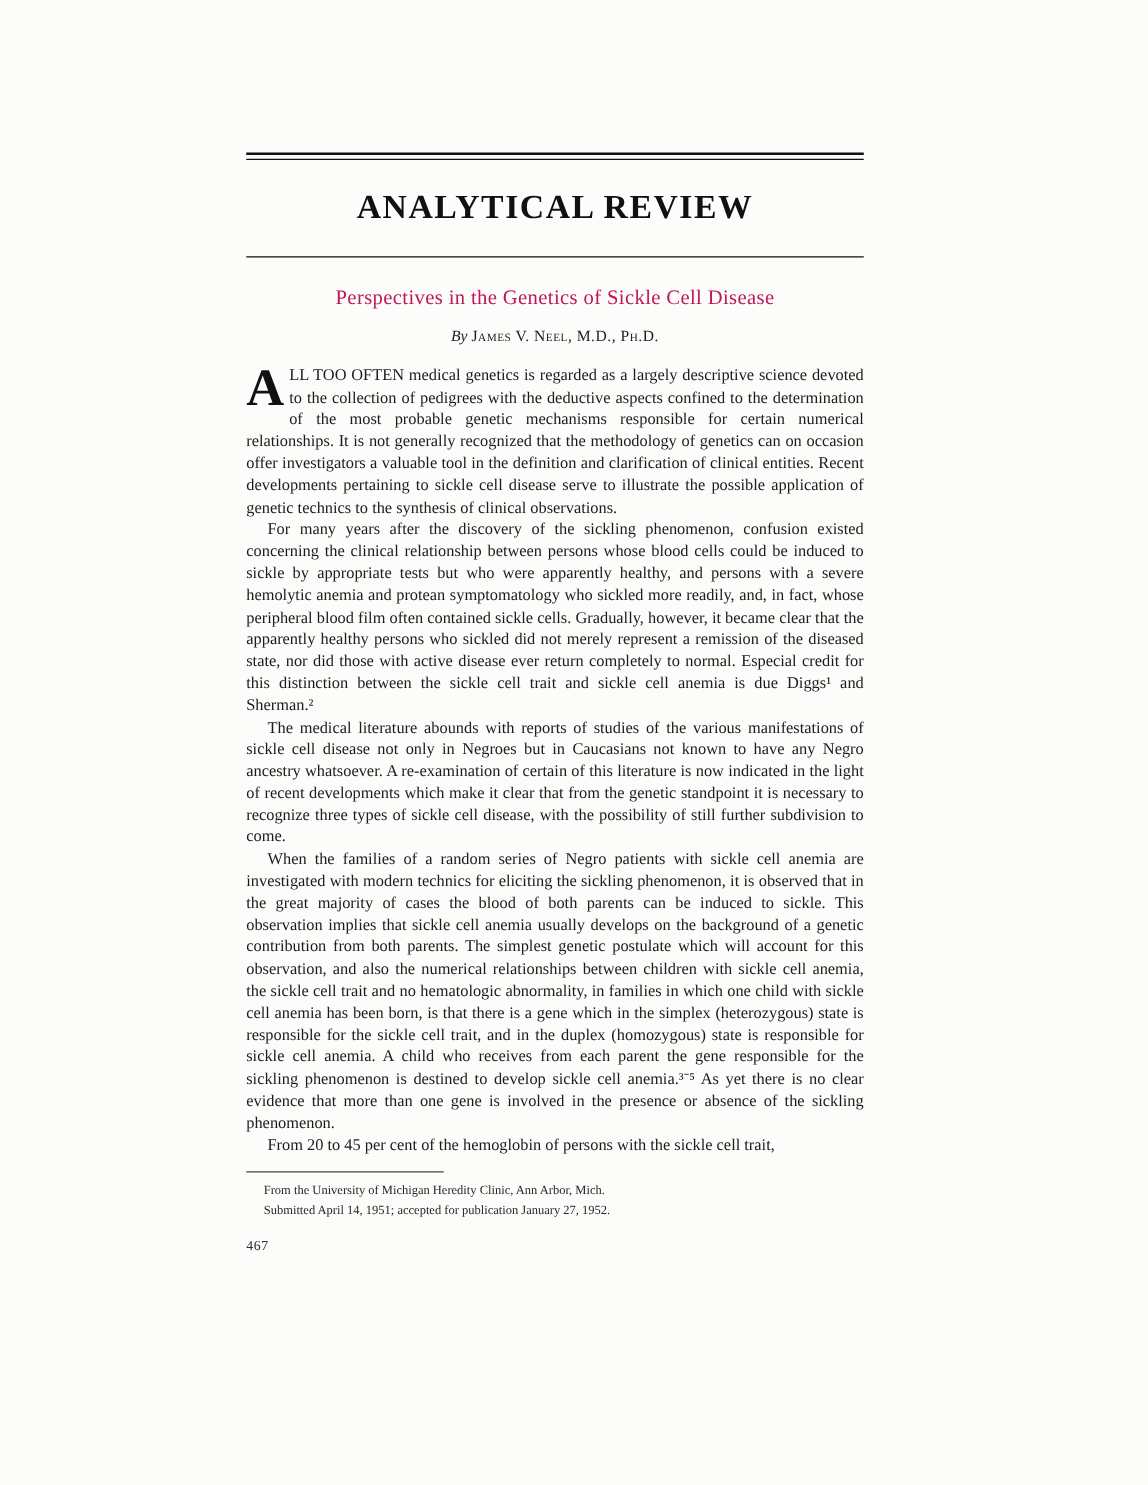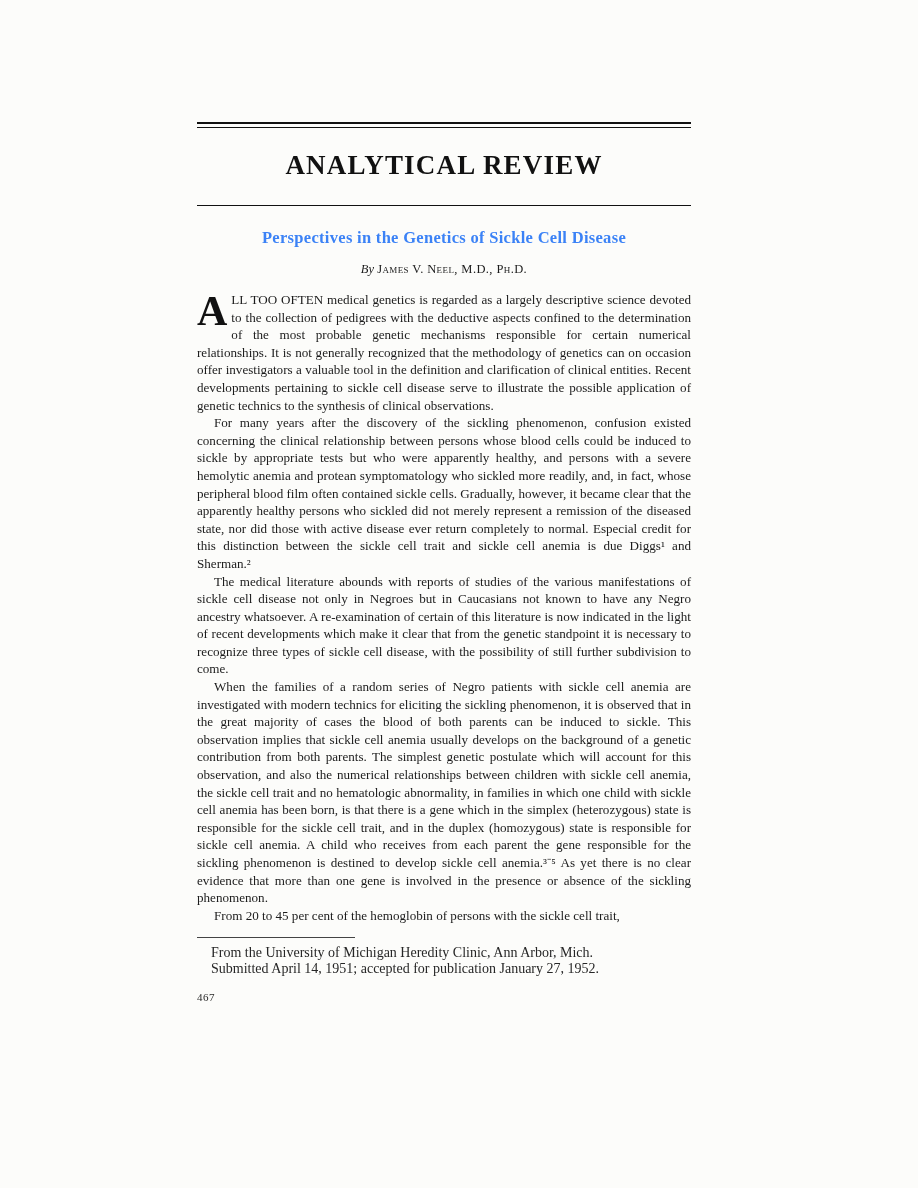--- a/index.html
+++ b/index.html
@@ -48,24 +48,24 @@
     font-size: 27px;
     font-weight: bold;
     letter-spacing: 1.2px;
     margin: 22px 0 24px 0;
     color: #111;
     font-family: "Liberation Serif", serif;
   }
   .article-title {
     text-align: center;
     font-size: 16.5px;
-    font-weight: bold;
+    font-weight: normal;
     letter-spacing: 0.3px;
     margin: 22px 0 14px 0;
-    color: #3b82f6;
+    color: #be185d;
   }
   .byline {
     text-align: center;
     font-size: 12.5px;
     margin: 0 0 14px 0;
     color: #1c1c1c;
     font-family: Liberation Serif, serif;
   }
   .byline .italic {
     font-style: italic;
@@ -97,21 +97,21 @@
     font-family: "Liberation Serif", serif;
     color: #111;
   }
   .footnote-rule {
     width: 158px;
     border-top: 1px solid #444;
     margin: 13px 0 7px 0;
     height: 0;
   }
   .footnote {
-    font-size: 14px;
+    font-size: 10px;
     line-height: 15.5px;
     margin: 0;
     color: #262626;
     padding-left: 14px;
   }
   .page-number {
     text-align: left;
     font-size: 11px;
     margin-top: 15px;
     color: #2a2a2a;

